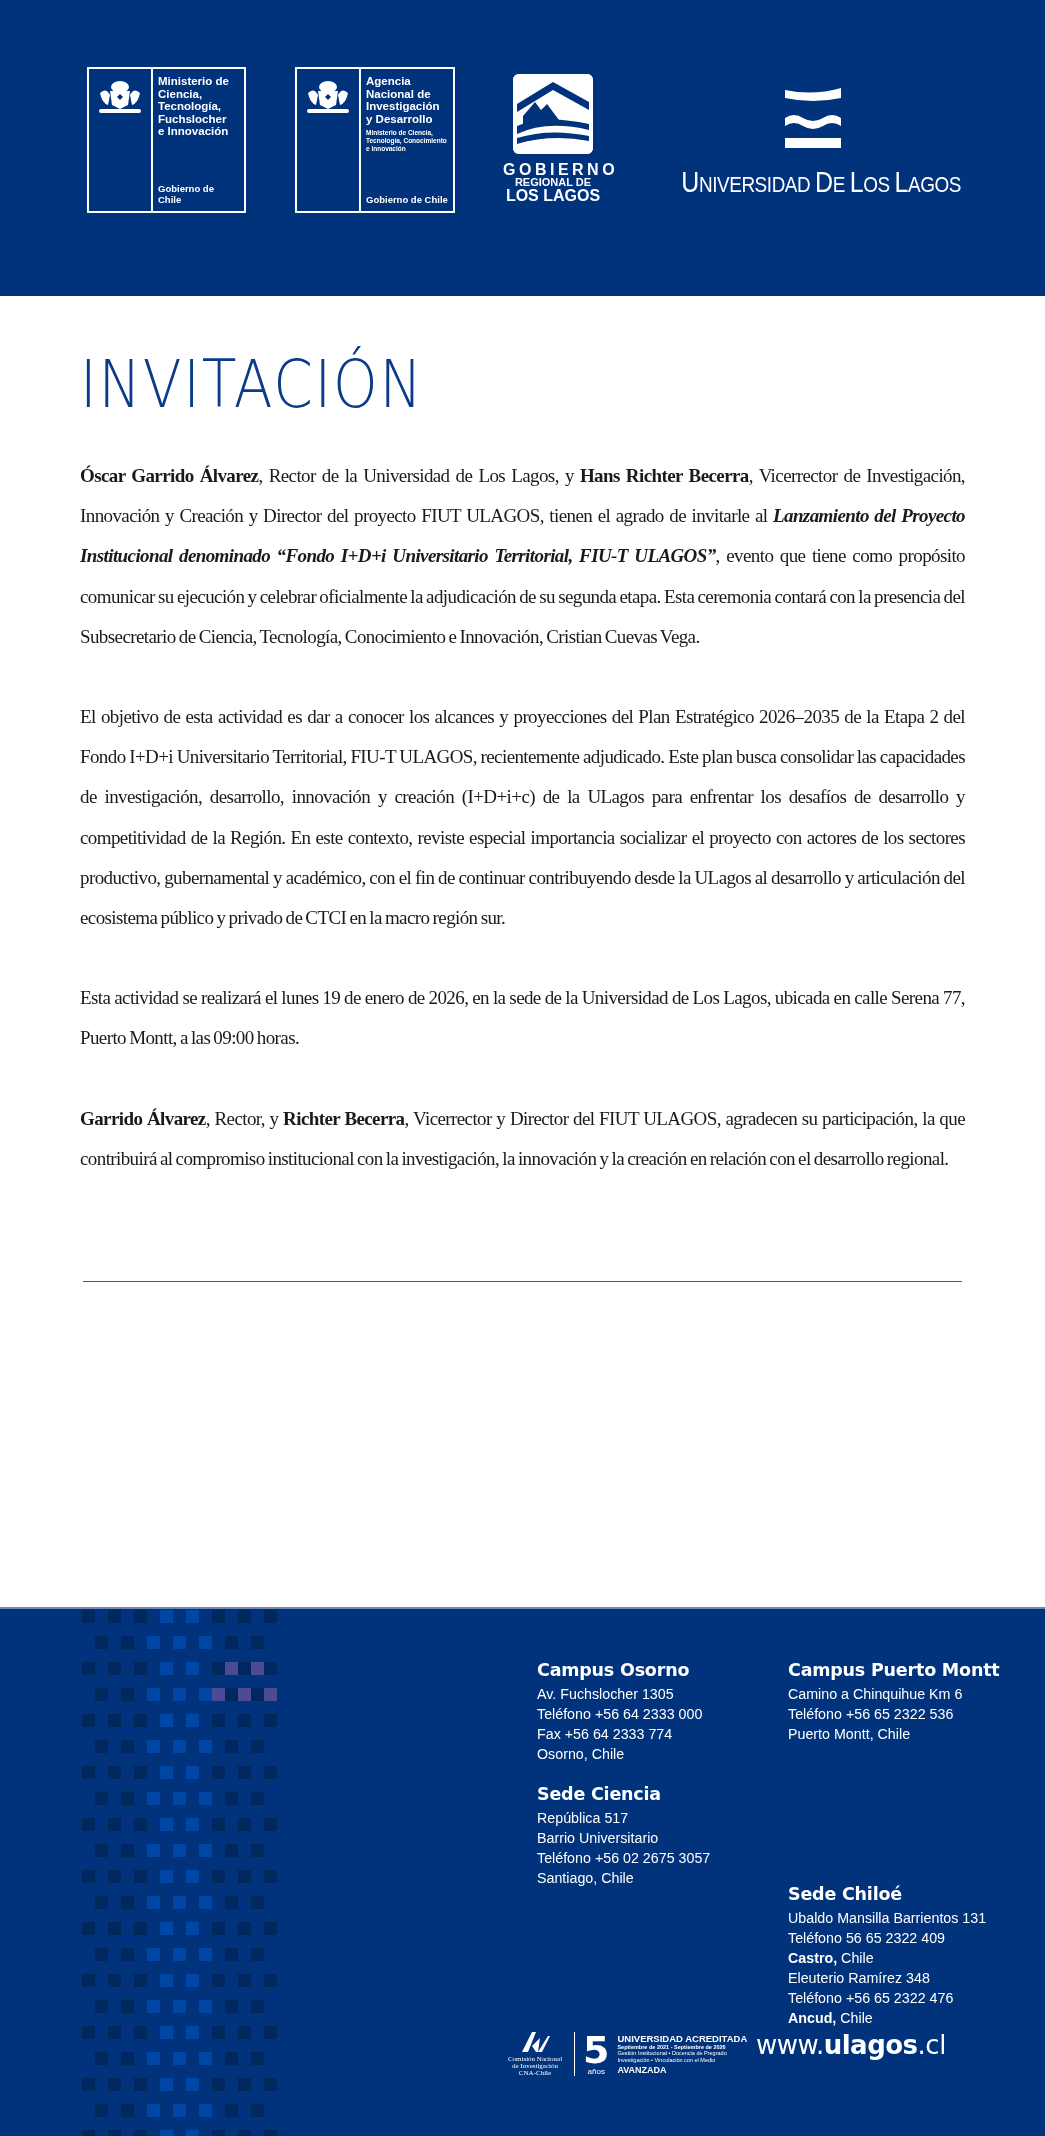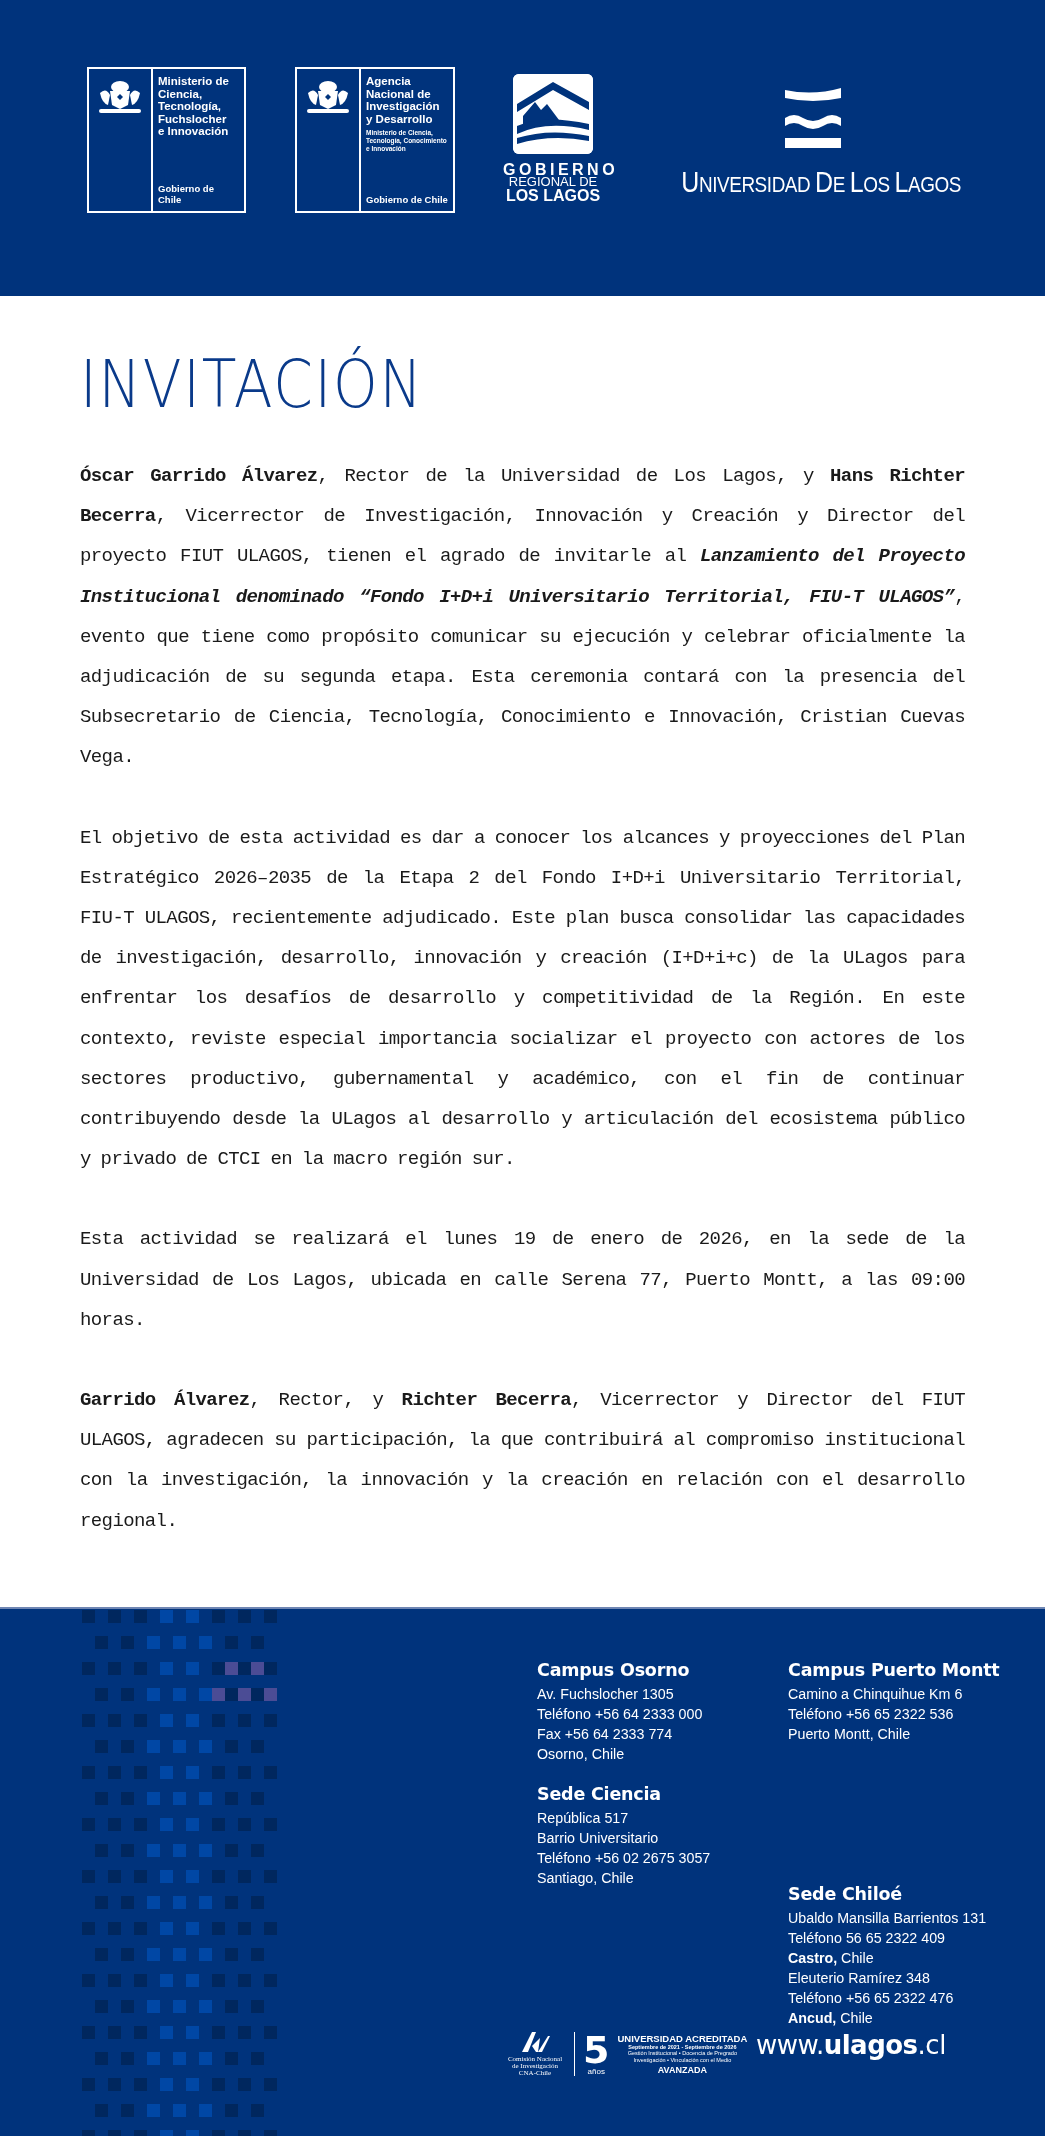--- a/index.html
+++ b/index.html
@@ -21,37 +21,37 @@
   }
   .logo-box .main-text { font-weight: bold; font-size: 11.5px; line-height: 12.5px; }
   .logo-box .sub-text { font-weight: bold; font-size: 6.5px; line-height: 8px; margin-top: 4px; }
   .logo-box .gob-text { font-weight: bold; font-size: 9.5px; }
 
   .gore {
     position: absolute; left: 503px; top: 74px; width: 100px; color: #fff; text-align: center;
   }
   .gore .mark { width: 80px; height: 80px; margin: 0 auto; background: #fff; border-radius: 6px; position: relative; overflow: hidden; }
   .gore .t1 { font-weight: bold; font-size: 16px; letter-spacing: 3.5px; margin-top: 10px; line-height: 12px; }
-  .gore .t2 { font-weight: normal; font-size: 13px; line-height: 12px; }
+  .gore .t2 { font-weight: bold; font-size: 11px; line-height: 12px; }
   .gore .t3 { font-weight: bold; font-size: 16px; line-height: 15px; }
 
   .ulagos-logo { position: absolute; left: 660px; top: 88px; width: 305px; text-align: center; color: #fff; }
   .ulagos-logo .waves { width: 56px; margin: 0 auto; }
   .ulagos-logo .name { font-family: "Liberation Sans", sans-serif; font-size: 29px; letter-spacing: -0.5px; margin-top: 14px; white-space: nowrap; transform: scaleX(0.86); transform-origin: center; }
   .ulagos-logo .name small { font-size: 22px; }
 
   .content { padding: 0 80px 0 80px; }
   .title {
     font-family: "DejaVu Sans", sans-serif; font-weight: 200; color: #0a3a8a;
     font-size: 66px; letter-spacing: 2px; margin-top: 49px; line-height: 80px;
     transform: scaleX(0.86); transform-origin: left;
     font-stretch: condensed;
   }
   .para {
-    font-family: Liberation Mono, monospace; font-size: 19px; line-height: 40.2px; color: #1a1a1a;
+    font-family: Liberation Serif, serif; font-size: 19px; line-height: 40.2px; color: #1a1a1a;
     text-align: justify; margin-top: 40px; letter-spacing: -0.6px; word-spacing: -1px;
   }
   .para:first-of-type { margin-top: 0; }
   .para b { font-weight: bold; }
   .para-wrap { margin-top: 31px; }
 
   .divider { margin: 102px 3px 0 3px; height: 1px; background: #555555; }
   .date { text-align: right; font-family: "DejaVu Sans", sans-serif; font-size: 19px; color: #222; margin-top: 30px; padding-right: 0; letter-spacing: -0.5px; }
 
   .footer {
@@ -65,21 +65,21 @@
   .campus h3 { font-family: "DejaVu Sans", sans-serif; font-weight: bold; font-size: 17.5px; margin-bottom: 4px; letter-spacing: -0.2px; }
   .campus .line { font-size: 15.5px; line-height: 20px; transform: scaleX(0.92); transform-origin: left; white-space: nowrap; }
   .campus .line b { font-weight: bold; }
 
   .accr { position: absolute; left: 504px; top: 2030px; height: 48px; display: flex; align-items: center; color: #fff; }
   .accr .cna { width: 62px; text-align: center; }
   .accr .cna .cna-text { font-family: "Liberation Serif", serif; font-size: 7px; line-height: 7px; }
   .accr .sep { width: 1px; height: 44px; background: #fff; margin: 0 8px; }
   .accr .five { font-family: "DejaVu Sans", sans-serif; font-size: 38px; font-weight: bold; line-height: 34px; }
   .accr .anos { font-size: 8px; }
-  .accr .det { margin-left: 8px; text-align: center; }
+  .accr .det { margin-left: 8px; }
   .accr .det .h { font-weight: bold; font-size: 9.5px; }
   .accr .det .s { font-size: 5.5px; line-height: 6.5px; }
   .accr .det .a { font-weight: bold; font-size: 9px; margin-top: 2px; }
 
   .url { position: absolute; left: 756px; top: 2030px; color: #fff; font-family: "DejaVu Sans", sans-serif; font-size: 26px; letter-spacing: -0.5px; }
   .url b { font-weight: bold; }
 </style>
 </head>
 <body>
 

